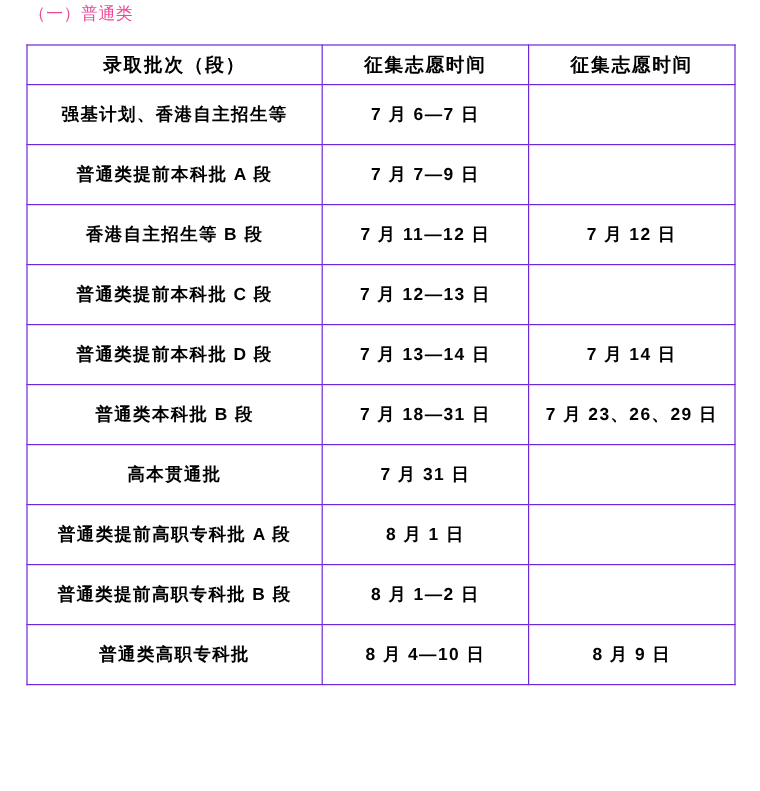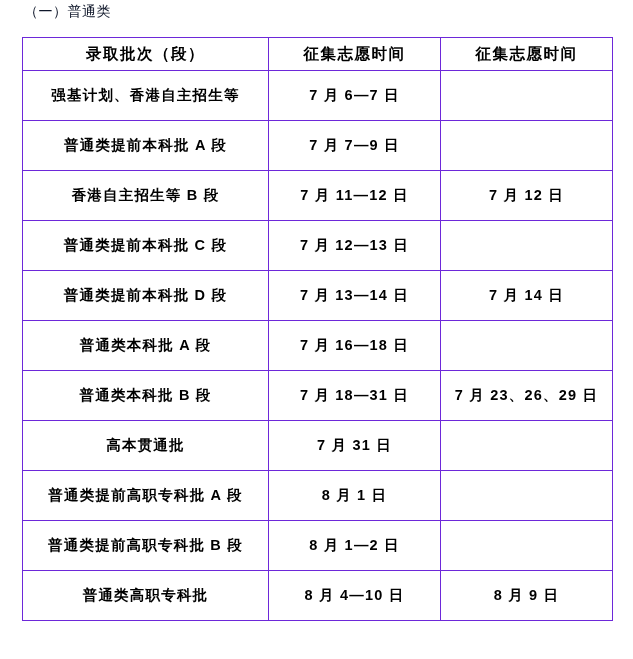--- a/index.html
+++ b/index.html
@@ -19,21 +19,21 @@
     width: 633px;
     height: 659px;
     box-sizing: border-box;
   }
   .section-heading {
     position: absolute;
     left: 24px;
     top: 3px;
     font-size: 14px;
     letter-spacing: 0.5px;
-    color: #0f172a;
+    color: #ec4899;
     font-family: "Liberation Sans", "DejaVu Sans", sans-serif;
     white-space: nowrap;
   }
   .table-wrap {
     position: absolute;
     left: 22px;
     top: 37px;
     width: 590px;
   }
   table.schedule {
@@ -115,25 +115,20 @@
           <td class="batch-cell">普通类提前本科批 C 段</td>
           <td class="date-cell">7 月 12—13 日</td>
           <td class="date-cell empty-cell"></td>
         </tr>
         <tr>
           <td class="batch-cell">普通类提前本科批 D 段</td>
           <td class="date-cell">7 月 13—14 日</td>
           <td class="date-cell">7 月 14 日</td>
         </tr>
         <tr>
-          <td class="batch-cell">普通类本科批 A 段</td>
-          <td class="date-cell">7 月 16—18 日</td>
-          <td class="date-cell empty-cell"></td>
-        </tr>
-        <tr>
           <td class="batch-cell">普通类本科批 B 段</td>
           <td class="date-cell">7 月 18—31 日</td>
           <td class="date-cell">7 月 23、26、29 日</td>
         </tr>
         <tr>
           <td class="batch-cell">高本贯通批</td>
           <td class="date-cell">7 月 31 日</td>
           <td class="date-cell empty-cell"></td>
         </tr>
         <tr>

